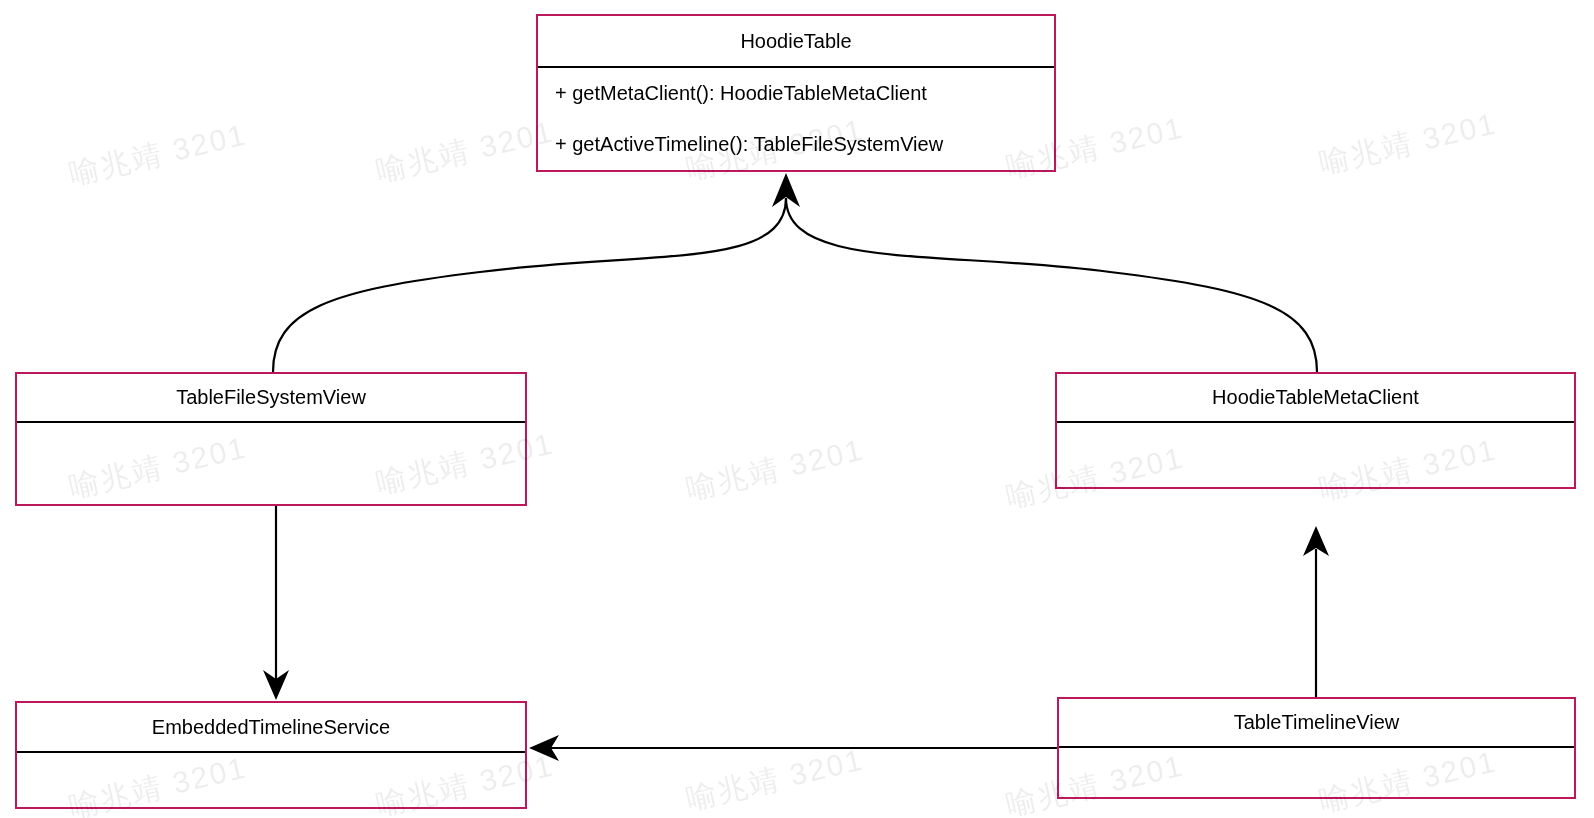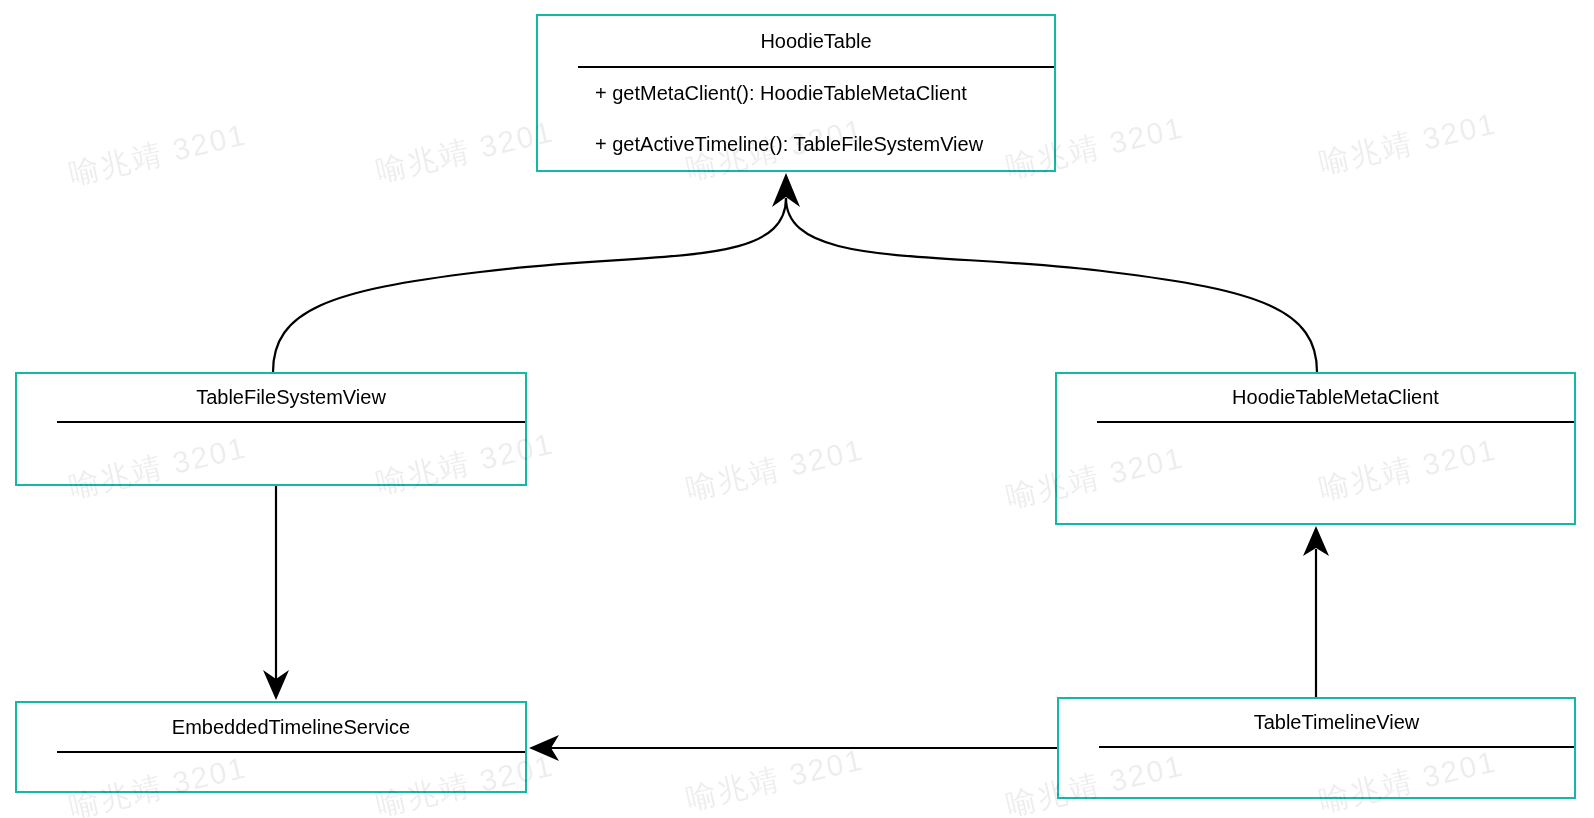--- a/index.html
+++ b/index.html
@@ -13,48 +13,47 @@
     overflow:hidden;
   }
   svg.edges{position:absolute;left:0;top:0;width:1594px;height:818px;z-index:1;}
   svg.edges path{fill:none;stroke:#000;stroke-width:2.2px;}
   svg.edges line{stroke:#000;stroke-width:2.2px;}
   svg.edges polygon{fill:#000;stroke:none;}
 
   .uml-class{
     position:absolute;
     background:#ffffff;
-    border:2px solid #14b8a6;
+    border:2px solid #be185d;
     z-index:2;
-    padding-left:40px;
   }
   .uml-title{
     display:flex;align-items:center;justify-content:center;
     border-bottom:2px solid #000;
     font-size:20px;
     white-space:nowrap;
   }
   .uml-body{display:flex;flex-direction:column;}
   .uml-method{
     flex:1;
     display:flex;align-items:center;
     padding-left:17px;
     font-size:20px;
     white-space:nowrap;
   }
 
   
   #box-hoodie-table{left:536px;top:14px;width:520px;height:158px;}
   #box-hoodie-table .uml-title{height:52px;}
-  #box-table-file-system-view{left:15px;top:372px;width:512px;height:114px;}
+  #box-table-file-system-view{left:15px;top:372px;width:512px;height:134px;}
   #box-table-file-system-view .uml-title{height:49px;}
   #box-table-file-system-view .uml-body{height:50px;}
-  #box-hoodie-table-meta-client{left:1055px;top:372px;width:521px;height:153px;}
+  #box-hoodie-table-meta-client{left:1055px;top:372px;width:521px;height:117px;}
   #box-hoodie-table-meta-client .uml-title{height:49px;}
-  #box-embedded-timeline-service{left:15px;top:701px;width:512px;height:92px;}
+  #box-embedded-timeline-service{left:15px;top:701px;width:512px;height:108px;}
   #box-embedded-timeline-service .uml-title{height:50px;}
   #box-embedded-timeline-service .uml-body{height:38px;}
   #box-table-timeline-view{left:1057px;top:697px;width:519px;height:102px;}
   #box-table-timeline-view .uml-title{height:49px;}
   #box-table-timeline-view .uml-body{height:48px;}
   #box-hoodie-table .uml-body,
   #box-hoodie-table-meta-client .uml-body{height:calc(100% - 52px);}
 
   
   .watermarks{position:absolute;inset:0;z-index:3;pointer-events:none;}

